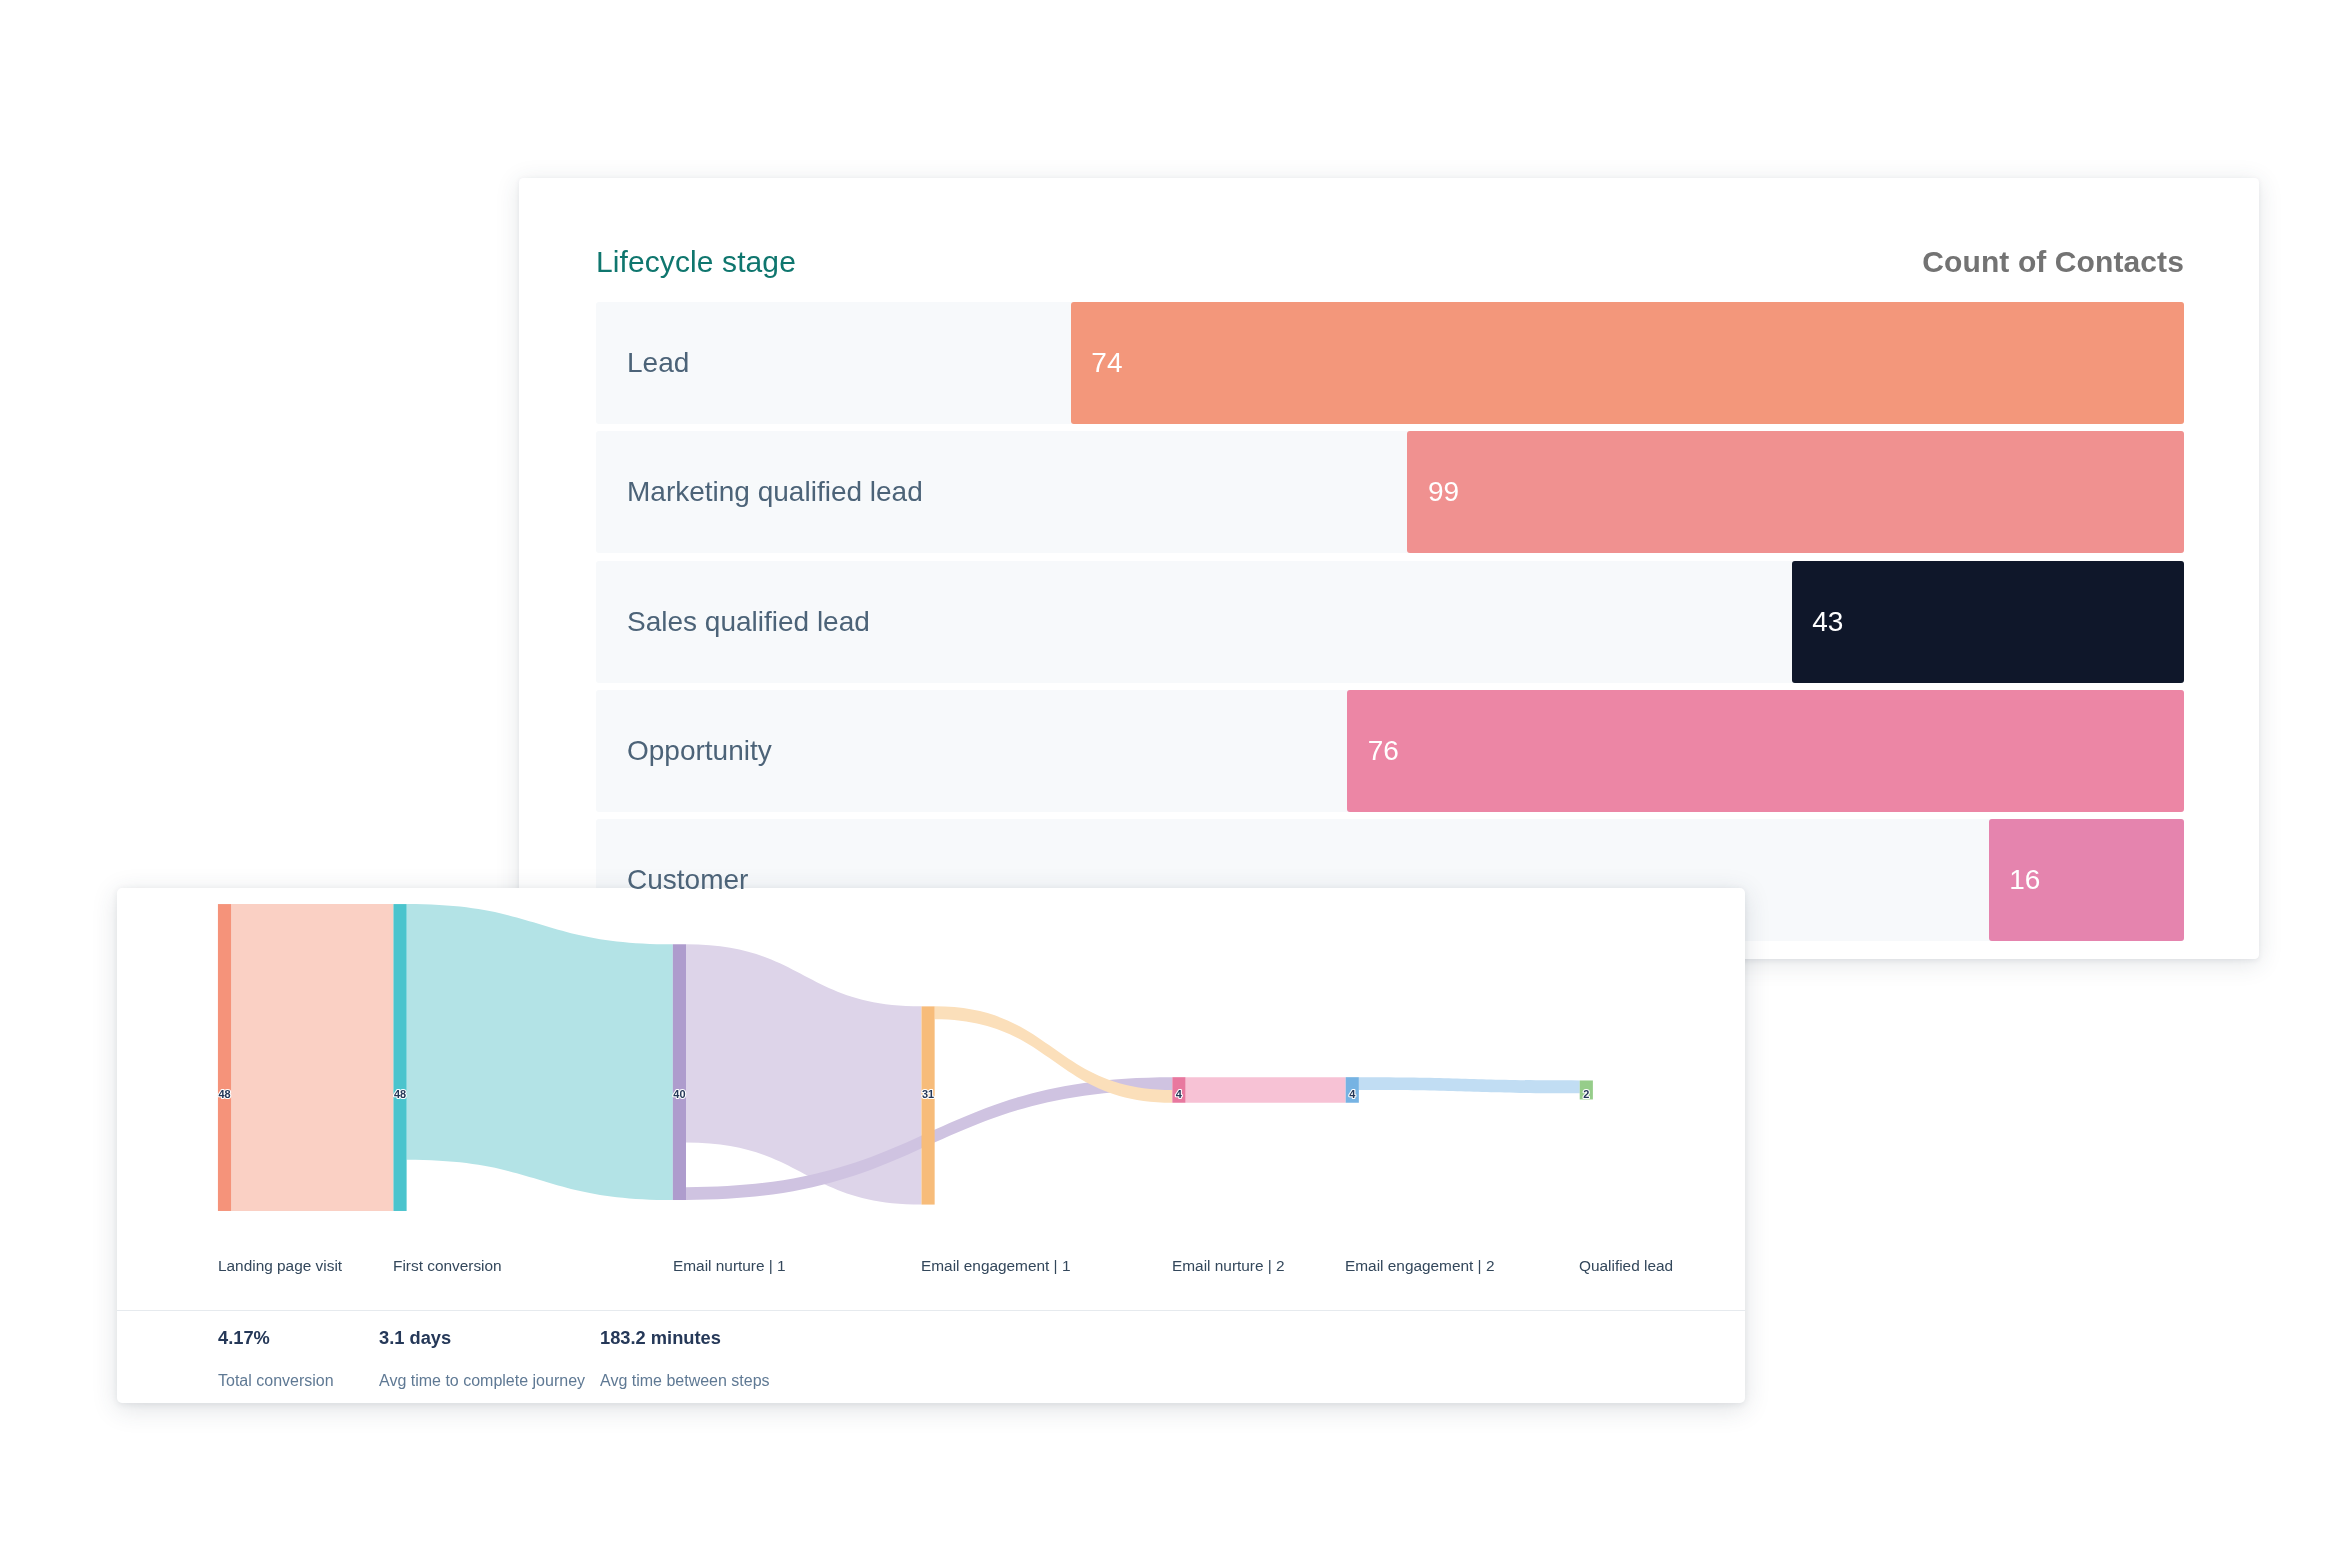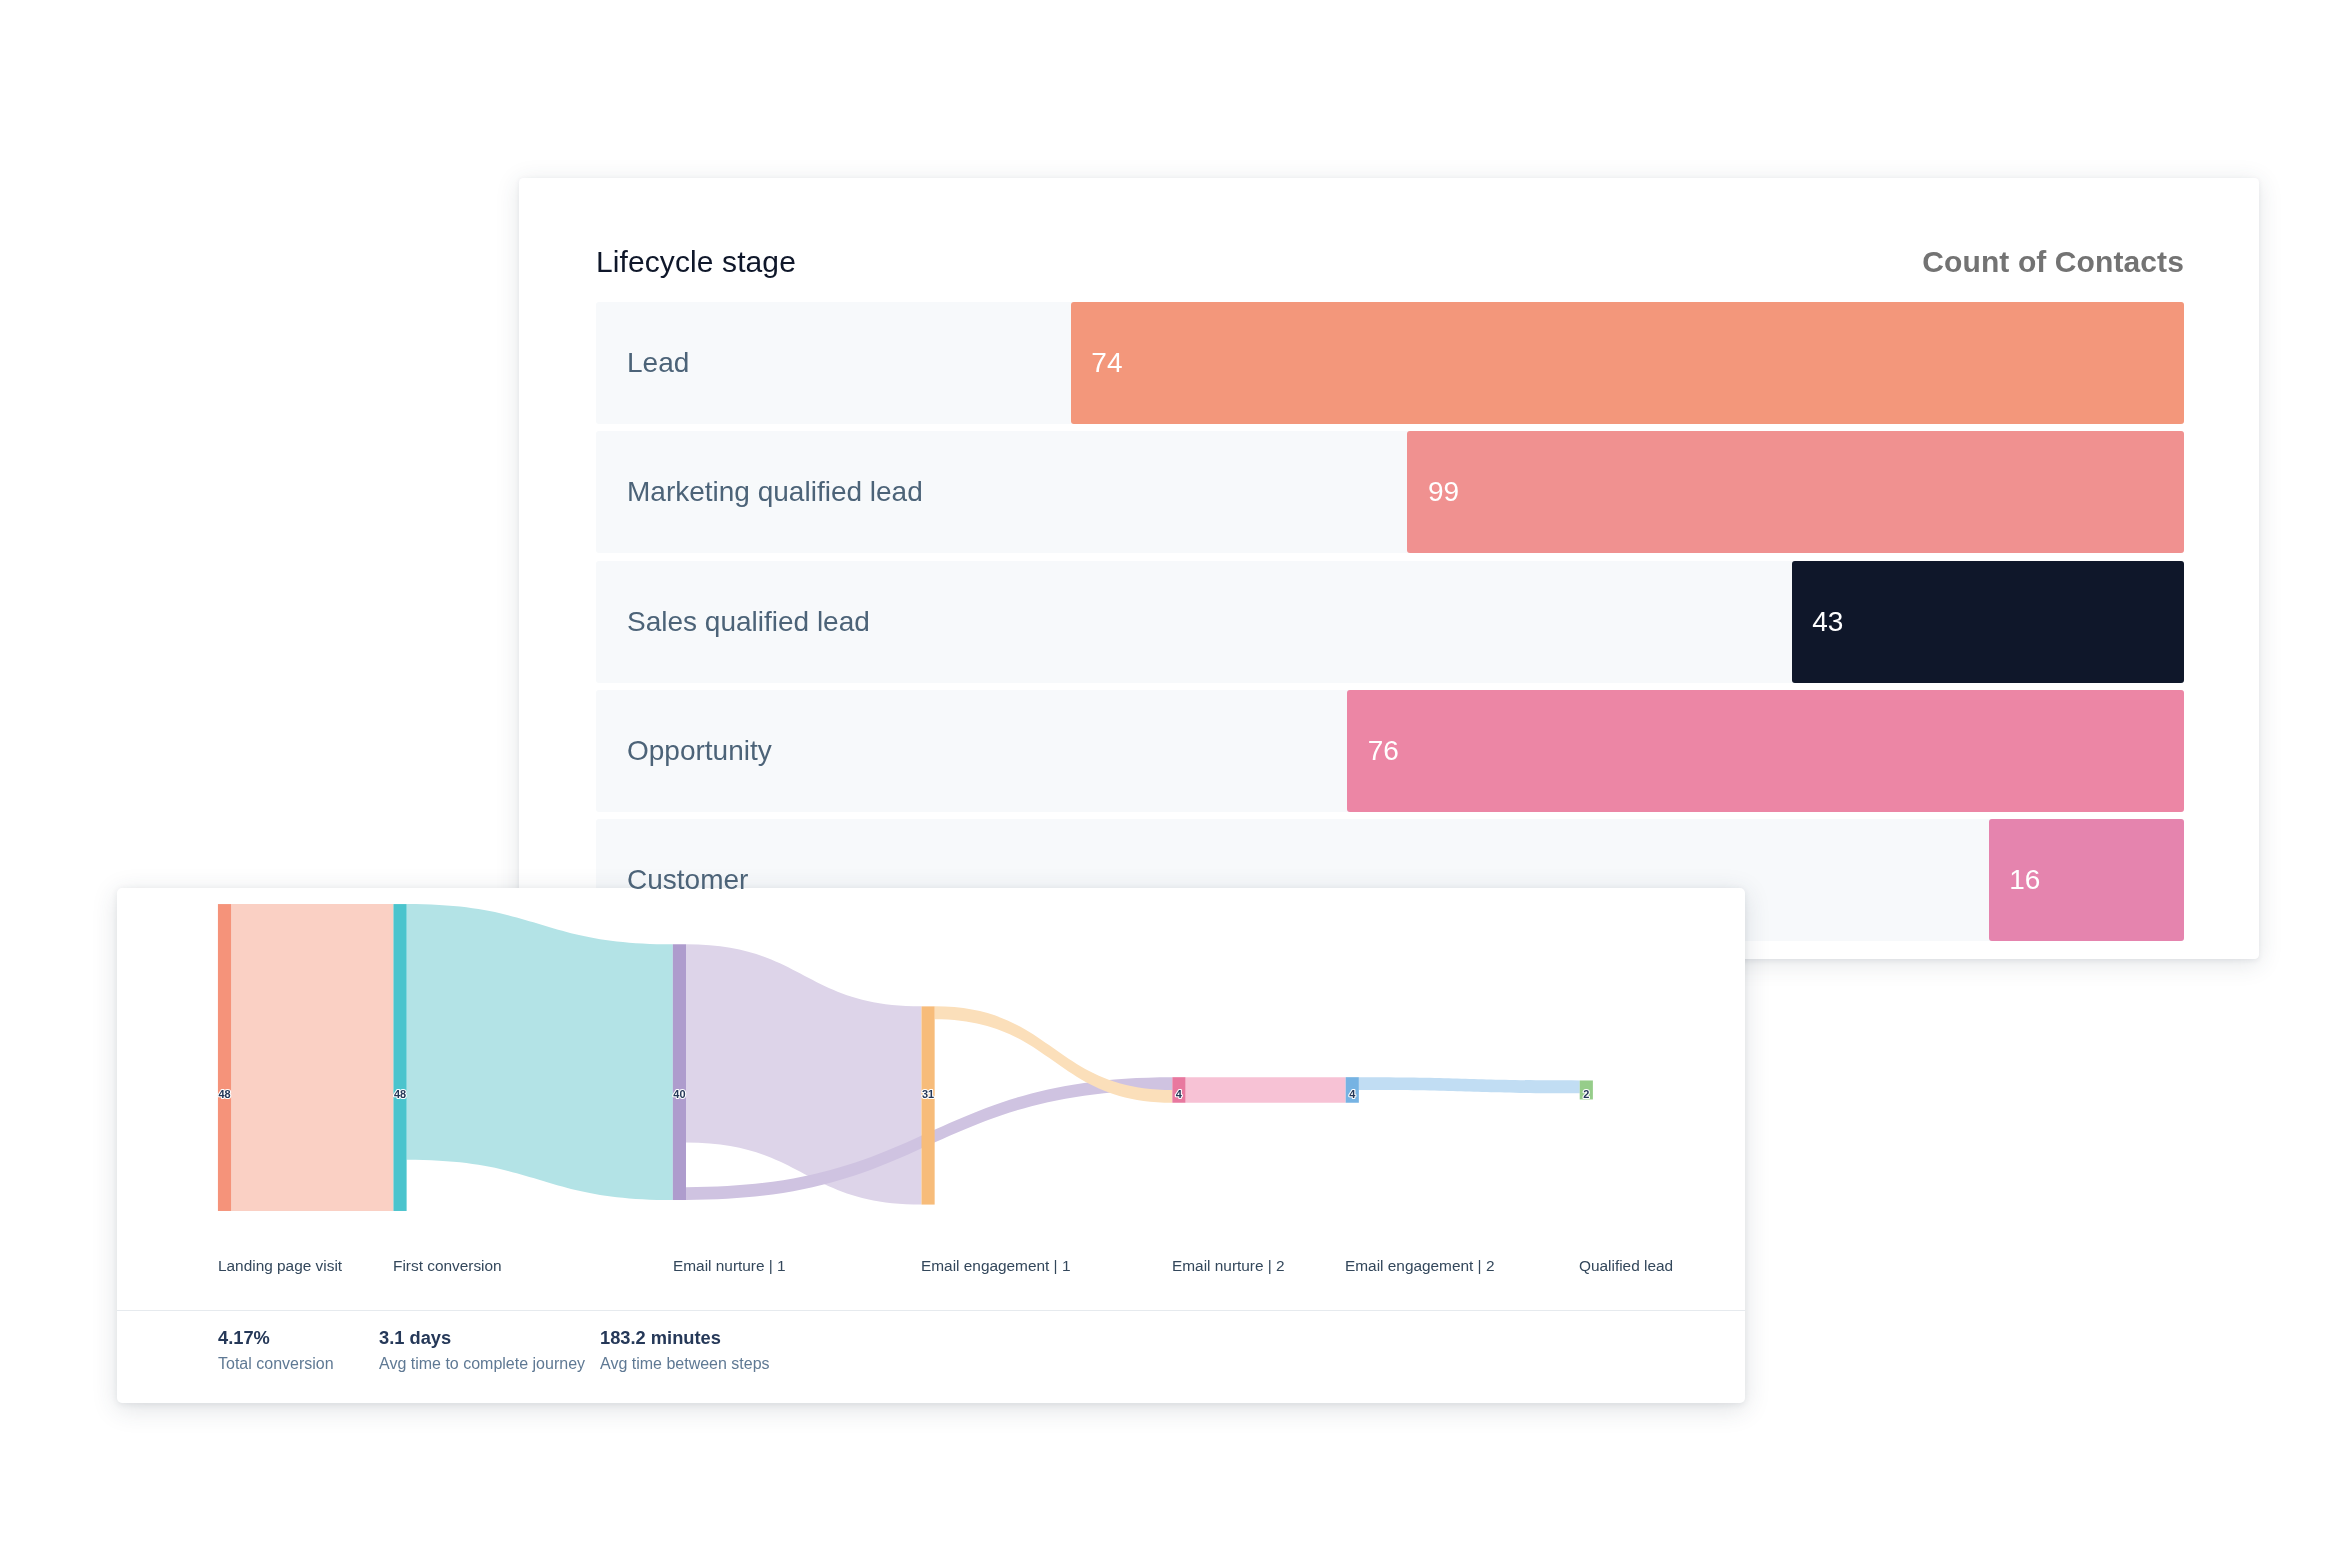--- a/index.html
+++ b/index.html
@@ -36,21 +36,21 @@
     left: 0; top: 0;
     width: 100%;
     height: 124px;
   }
   #bar-title {
     position: absolute;
     left: 77px;
     top: 67px;
     font-size: 30px;
     font-weight: 400;
-    color: #0f172a;
+    color: #0f766e;
     letter-spacing: 0.1px;
   }
   #bar-metric {
     position: absolute;
     right: 75px;
     top: 67px;
     font-size: 30px;
     font-weight: 700;
     color: #737373;
     letter-spacing: 0.1px;
@@ -178,21 +178,21 @@
     color: #253858;
     white-space: nowrap;
     display: block;
   }
   .stat-label {
     font-size: 16px;
     font-weight: 400;
     color: #5f7994;
     white-space: nowrap;
     display: block;
-    margin-top: 6px;
+    margin-top: 23px;
   }
 </style>
 </head>
 <body>
 
 <div id="stage">
 
   <div id="bar-card">
 
     <div id="bar-header">

